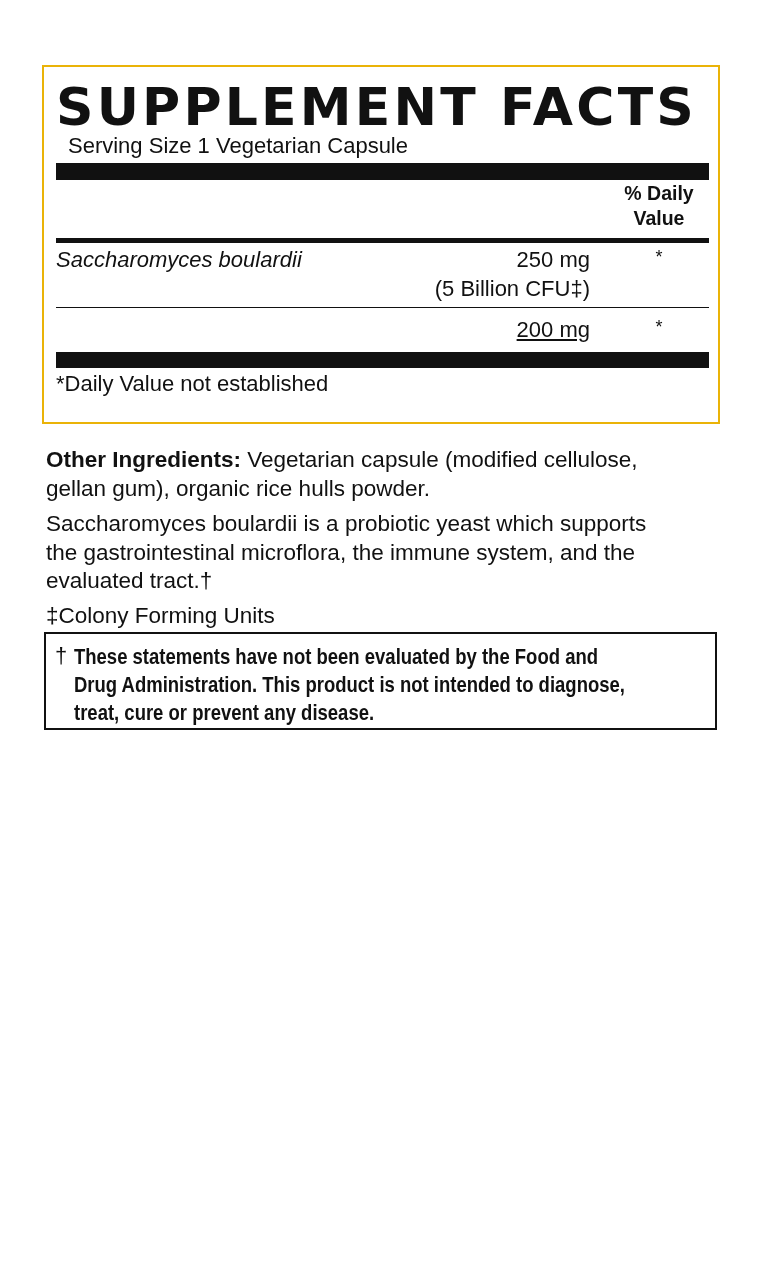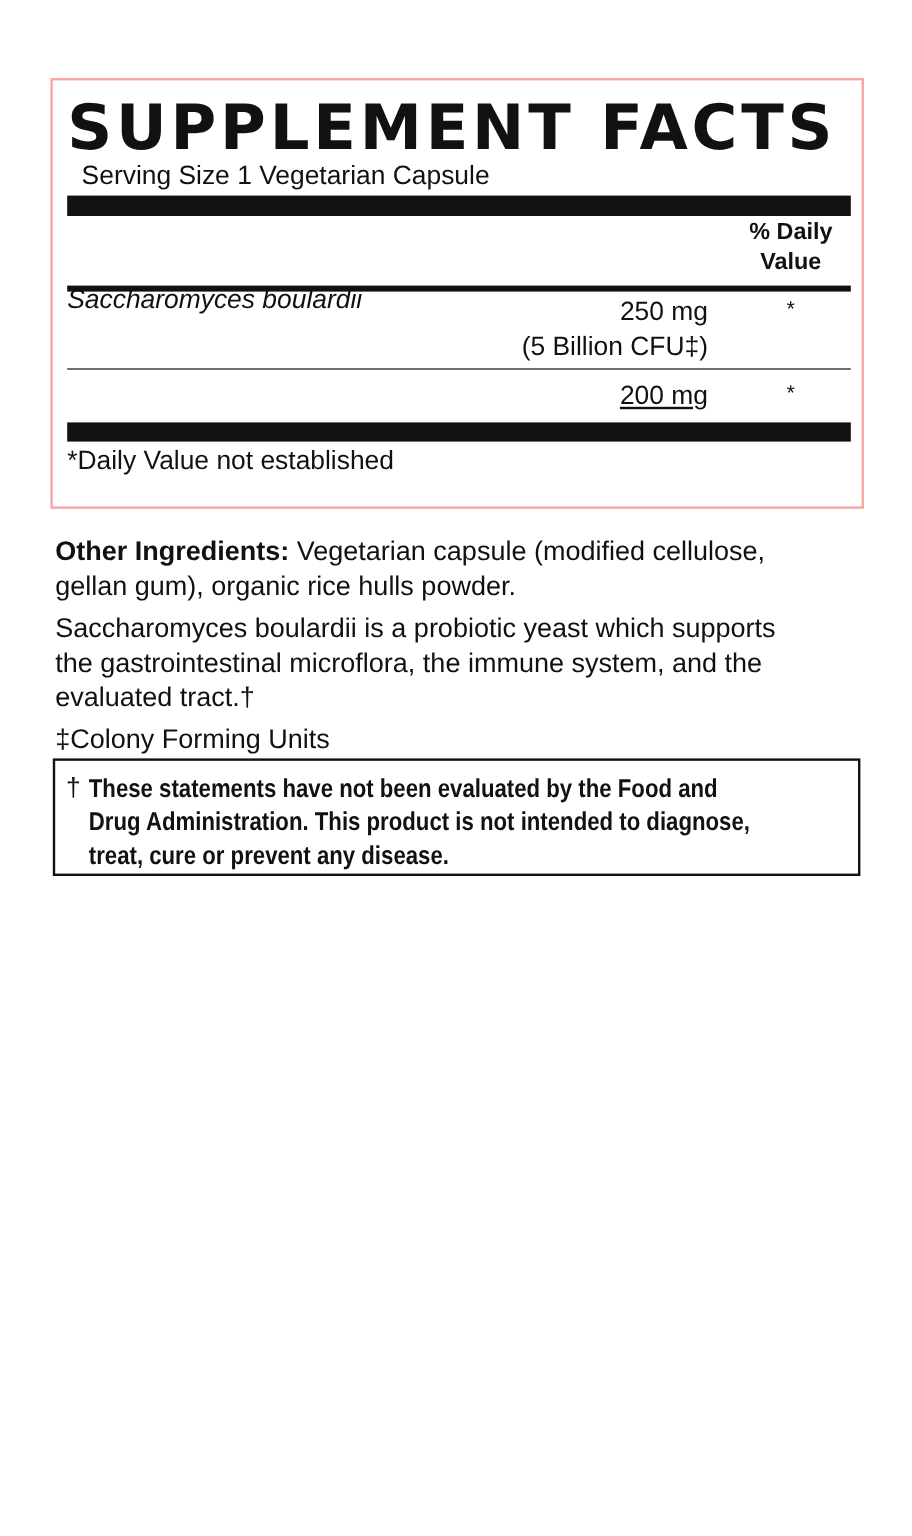--- a/index.html
+++ b/index.html
@@ -1,17 +1,17 @@
 <!DOCTYPE html>
 <html><head>
 <meta charset="utf-8">
 <style>
   html, body { margin:0; padding:0; background:#ffffff; }
   body { width:760px; height:1280px; position:relative; overflow:hidden; color:#111; font-family:"Liberation Sans", sans-serif; }
-  .panel { position:absolute; left:42px; top:65px; width:674px; height:355px; border:2px solid #fca5a5; box-sizing:content-box; }
+  .panel { position:absolute; left:42px; top:65px; width:674px; height:355px; border:2px solid #eab308; box-sizing:content-box; }
   .title { position:absolute; left:12px; top:14px; font-family:"DejaVu Sans", sans-serif; font-weight:bold; font-size:52px; line-height:52px; letter-spacing:3.2px; transform:scaleX(1.0); white-space:nowrap; }
   .serving { position:absolute; left:12px; top:66px; font-size:22px; line-height:26px;margin-left:12px; }
   .bar { position:absolute; left:12px; width:653px; background:#111; }
   .bar.thick1 { top:96px; height:17px; }
   .bar.mid { top:171px; height:5px; }
   .bar.thick2 { top:285px; height:16px; }
   .rule { position:absolute; left:12px; width:653px; top:240px; height:1px; background:#111; }
   .hdr { position:absolute; font-weight:bold; font-size:19.5px; line-height:25px; text-align:center; }
   .hdr.amount { left:392px; top:114px; width:165px; }
   .hdr.dv { left:565px; top:114px; width:100px; }
@@ -34,21 +34,21 @@
   <div class="serving">Serving Size 1 Vegetarian Capsule</div>
   <div class="bar thick1"></div>
 
   <div class="hdr dv">
     <div>% Daily</div>
     <div>Value</div>
   </div>
 
   <div class="bar mid"></div>
 
-  <div class="name italic" style="top:169px;">Saccharomyces boulardii</div>
+  <div class="name italic" style="top:179px;">Saccharomyces boulardii</div>
   <div class="amt" style="top:178px;">250 mg</div>
   <div class="amt" style="top:207px;margin-left:24px;">(5 Billion CFU‡)</div>
   <div class="star" style="top:180px;">*</div>
 
   <div class="rule"></div>
 
   <div class="amt" style="top:248px;text-decoration:underline;">200 mg</div>
   <div class="star" style="top:250px;">*</div>
 
   <div class="bar thick2"></div>

